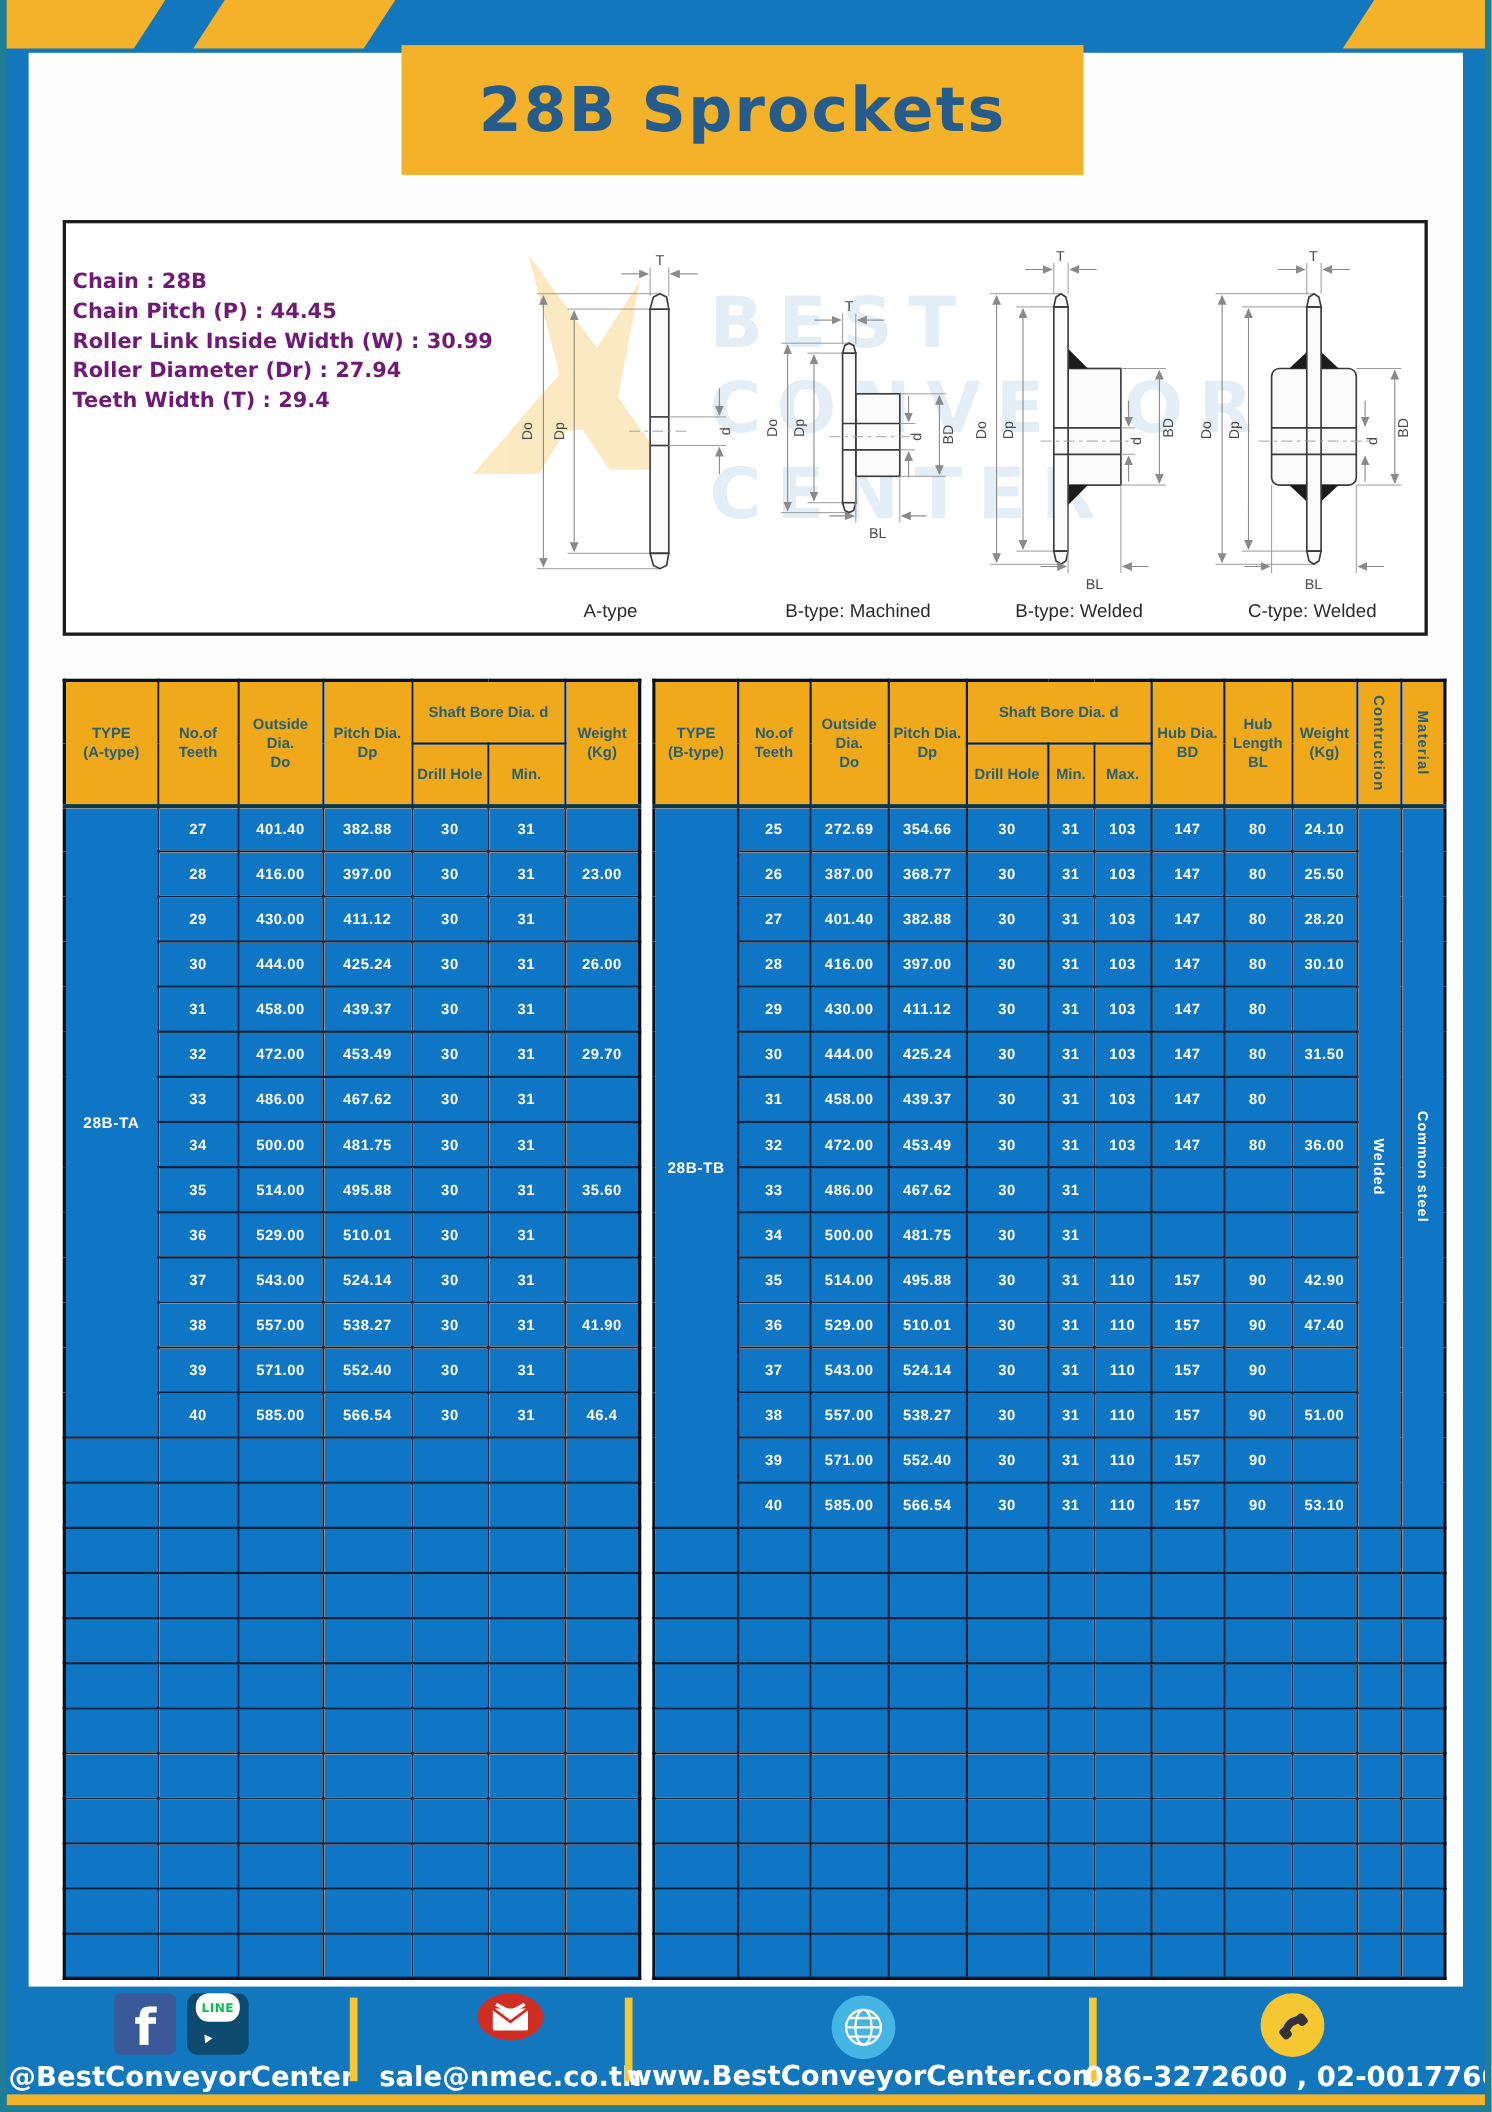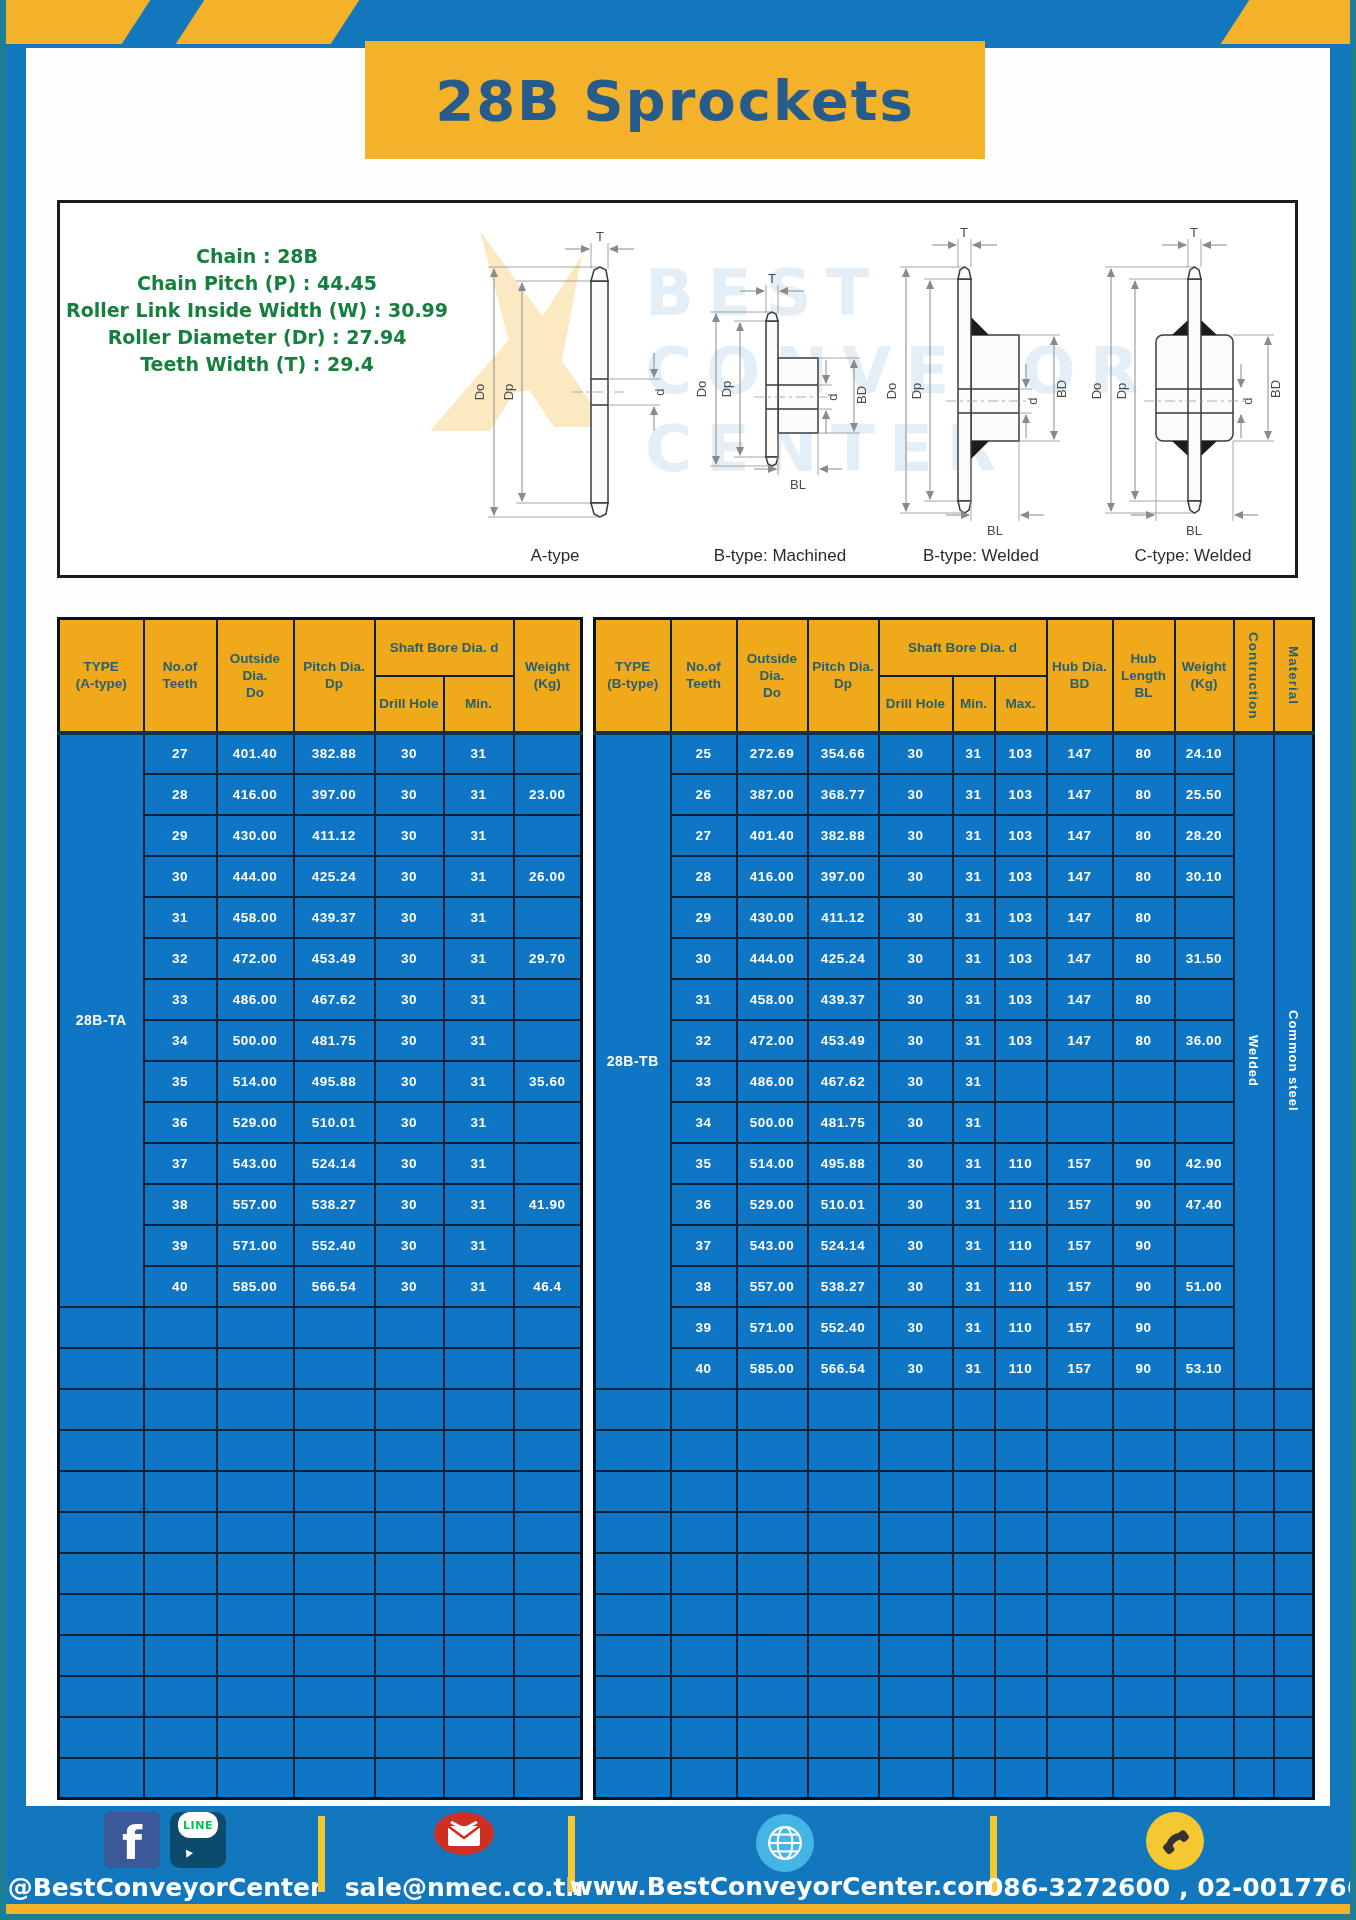--- a/index.html
+++ b/index.html
@@ -15,22 +15,22 @@
   .stripe{position:absolute;top:-4px;height:52px;background:#F3B229;transform:skewX(-33deg);}
   
   .page{position:absolute;left:26px;top:48px;width:1304px;height:1758px;background:#fdfdfd;}
   
   .title-box{position:absolute;left:365px;top:41px;width:620px;height:118px;background:#F3B229;
              display:flex;align-items:center;justify-content:center;}
   .title-box h1{margin:0;font:bold 56px "DejaVu Sans",sans-serif;color:#265C8C;letter-spacing:2px;}
   
   .panel{position:absolute;left:57px;top:200px;width:1241px;height:378px;background:#fff;
          border:3px solid #1b1b1b;box-sizing:border-box;}
-  .specs{position:absolute;left:6px;top:40px;color:#15803d;font:bold 19px "DejaVu Sans",sans-serif;
-         line-height:27px;white-space:nowrap;text-align:center;}
+  .specs{position:absolute;left:6px;top:40px;color:#701a75;font:bold 19px "DejaVu Sans",sans-serif;
+         line-height:27px;white-space:nowrap;}
   .panel svg{position:absolute;left:0;top:0;}
   .wm{font:bold 64px "DejaVu Sans",sans-serif;fill:#9CC4E0;letter-spacing:14px;}
   .part{fill:#fbfbfb;stroke:#3B3B3B;stroke-width:1.5;}
   .weld{fill:#1C1C1C;stroke:none;}
   .dl{stroke:#8A8A8A;stroke-width:1;fill:none;}
   .xl{stroke:#9A9A9A;stroke-width:0.9;fill:none;}
   .cl{stroke:#999;stroke-width:0.8;stroke-dasharray:10,4,3,4;fill:none;}
   .dim{font:13px "Liberation Sans",sans-serif;fill:#4A4A4A;text-anchor:middle;}
   .cap{font:17px "Liberation Sans",sans-serif;fill:#2B2B2B;text-anchor:middle;}
   

